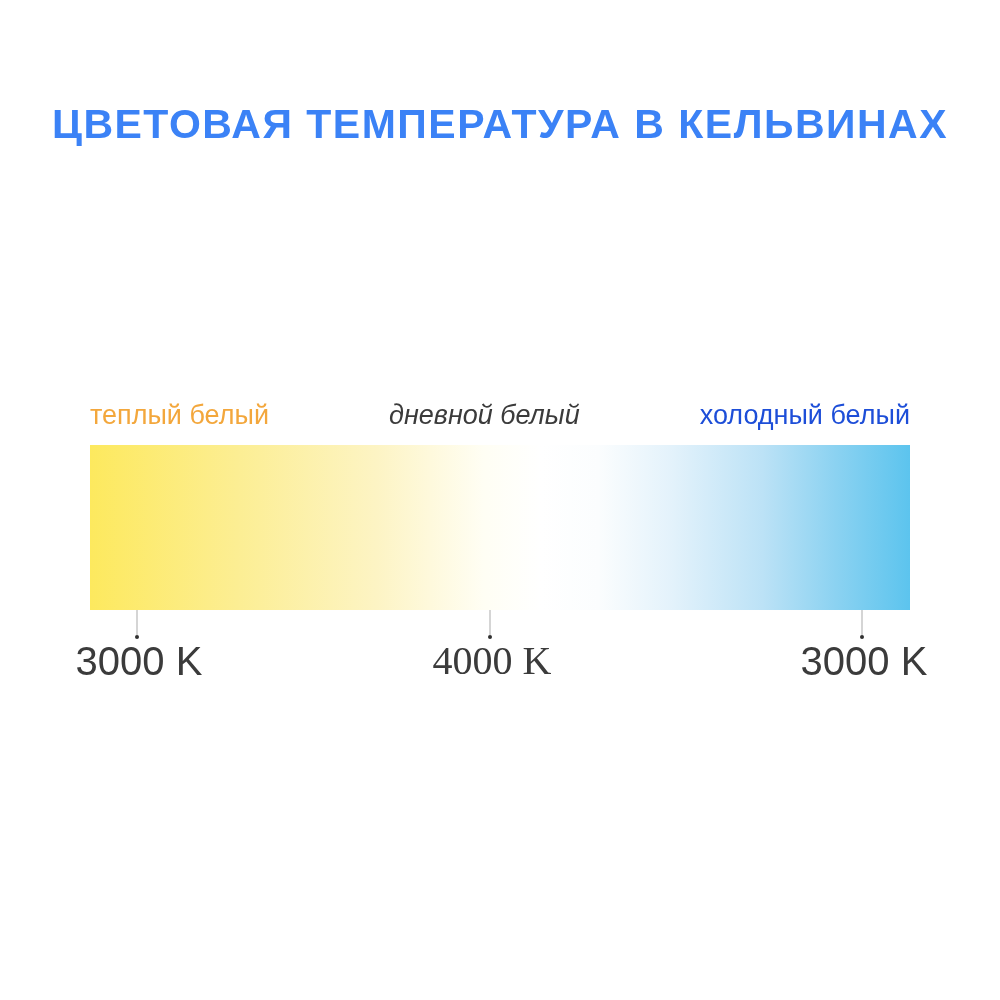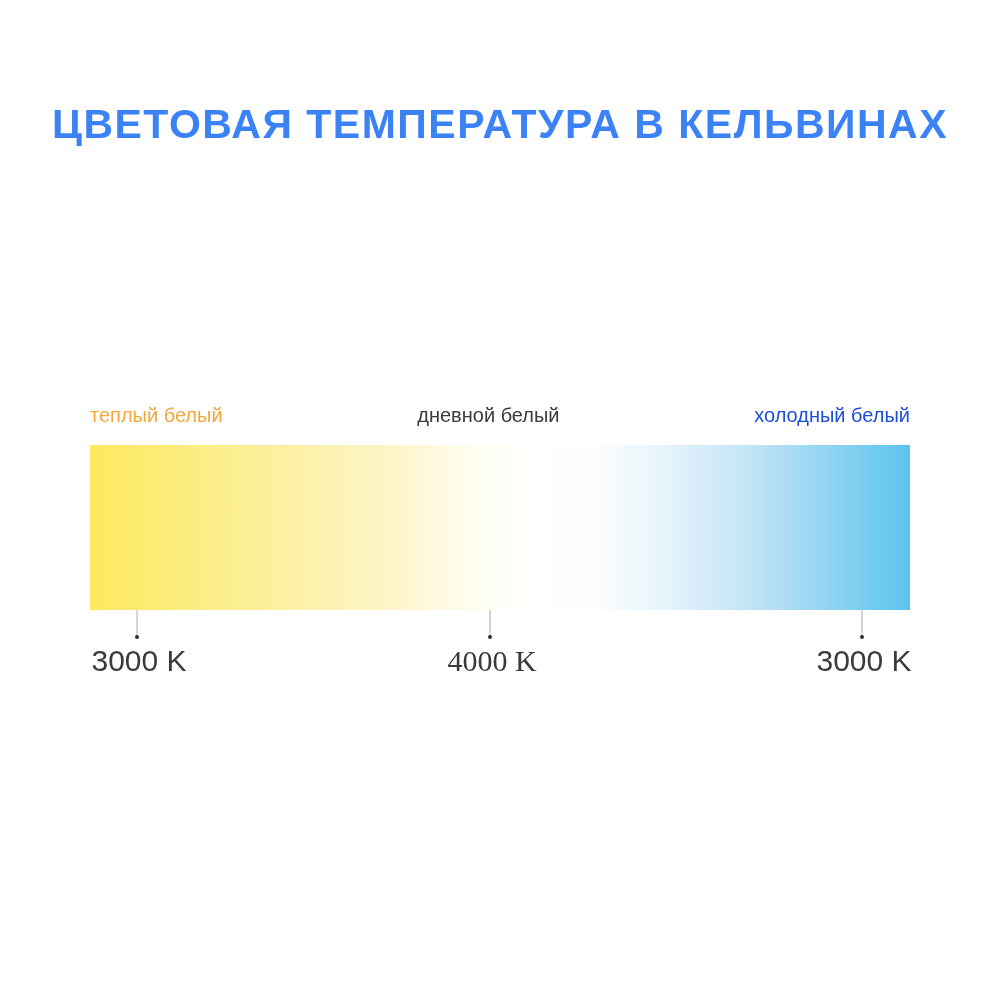--- a/index.html
+++ b/index.html
@@ -30,25 +30,25 @@
   }
   .zone-labels {
     position: absolute;
     top: 398px;
     left: 90px;
     width: 820px;
     height: 34px;
     display: flex;
     justify-content: space-between;
     align-items: flex-end;
-    font-size: 20px;
+    font-size: 27px;
     line-height: 34px;
   }
   .zone.warm { color: #f3a73c; text-align: left; }
-  .zone.day  { color: #3b3b3b; text-align: left; }
+  .zone.day  { color: #3b3b3b; text-align: left; font-style: italic; }
   .zone.cold { color: #1d4ed8; }
   .bar {
     position: absolute;
     top: 445px;
     left: 90px;
     width: 820px;
     height: 165px;
     background: linear-gradient(90deg,
       #fde95e 0%,
       #fcee93 18%,
@@ -87,21 +87,21 @@
     border-radius: 50%;
     background: #303030;
   }
   .tick-0 { left: 137px; }
   .tick-1 { left: 490px; }
   .tick-2 { left: 862px; }
   .tick-label {
     position: absolute;
     top: 643px;
     transform: translateX(-50%);
-    font-size: 30px;
+    font-size: 40px;
     line-height: 36px;
     color: #3b3b3b;
     white-space: nowrap;
   }
   .tl-0 { left: 139px; }
   .tl-1 { left: 492px; font-family: Liberation Serif, serif; }
   .tl-2 { left: 864px; }
 </style>
 </head>
 <body>

